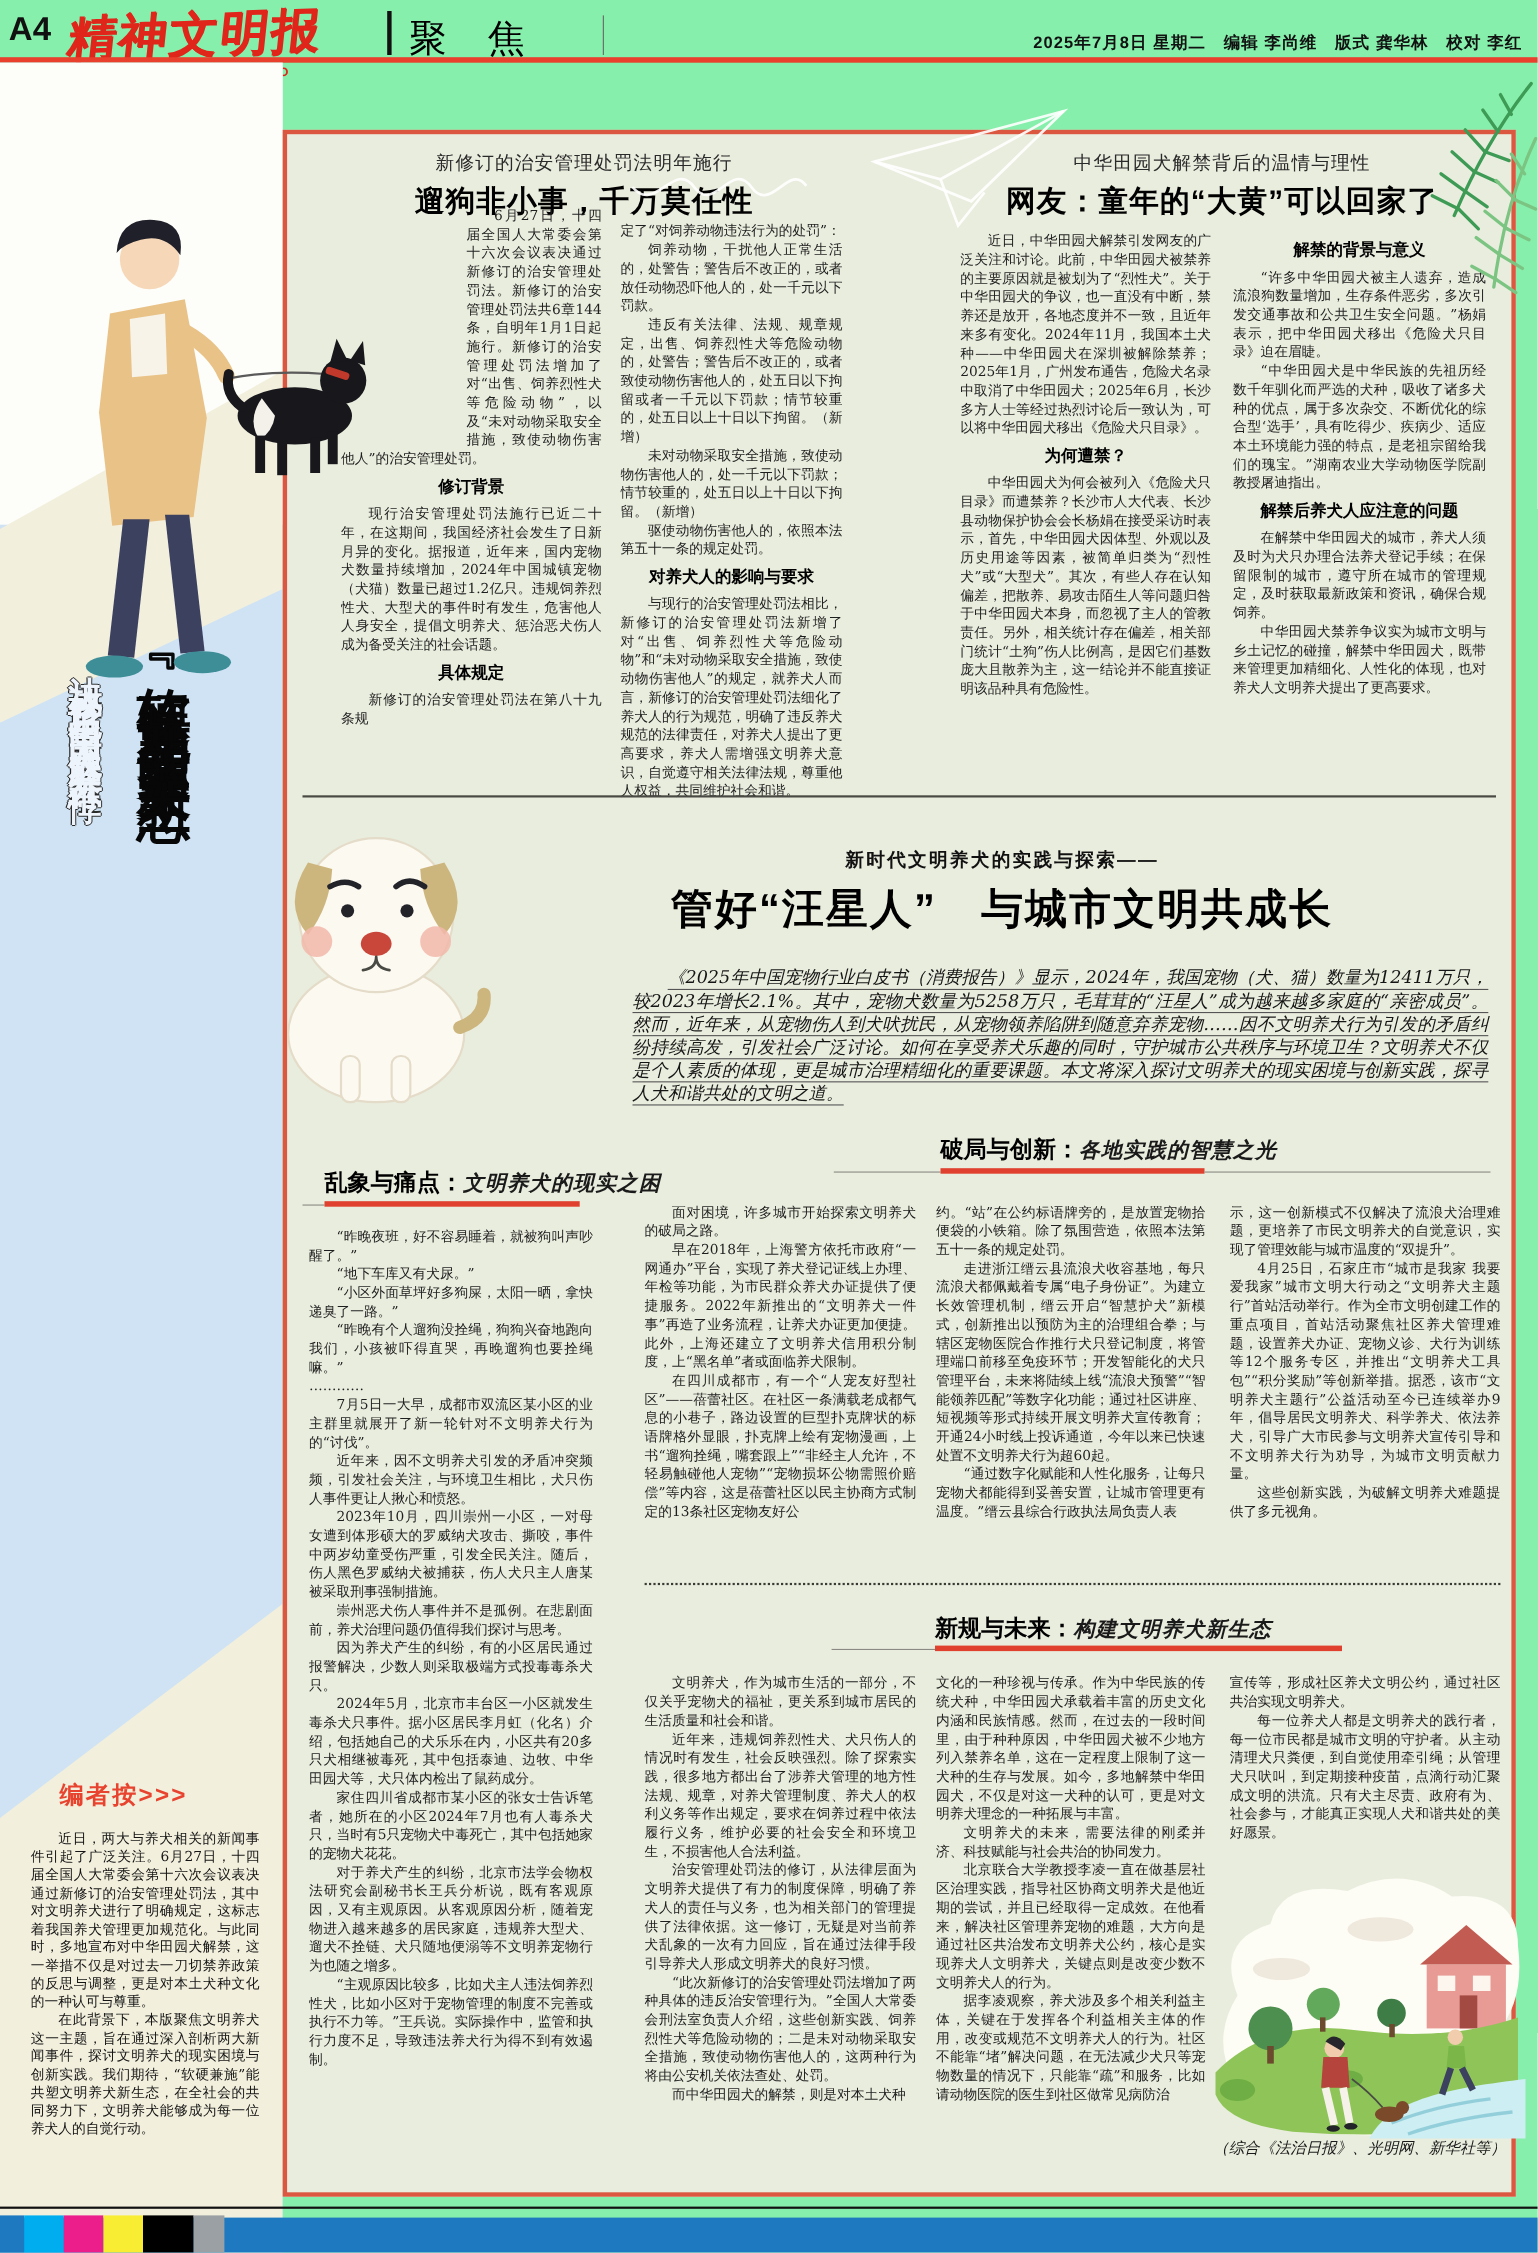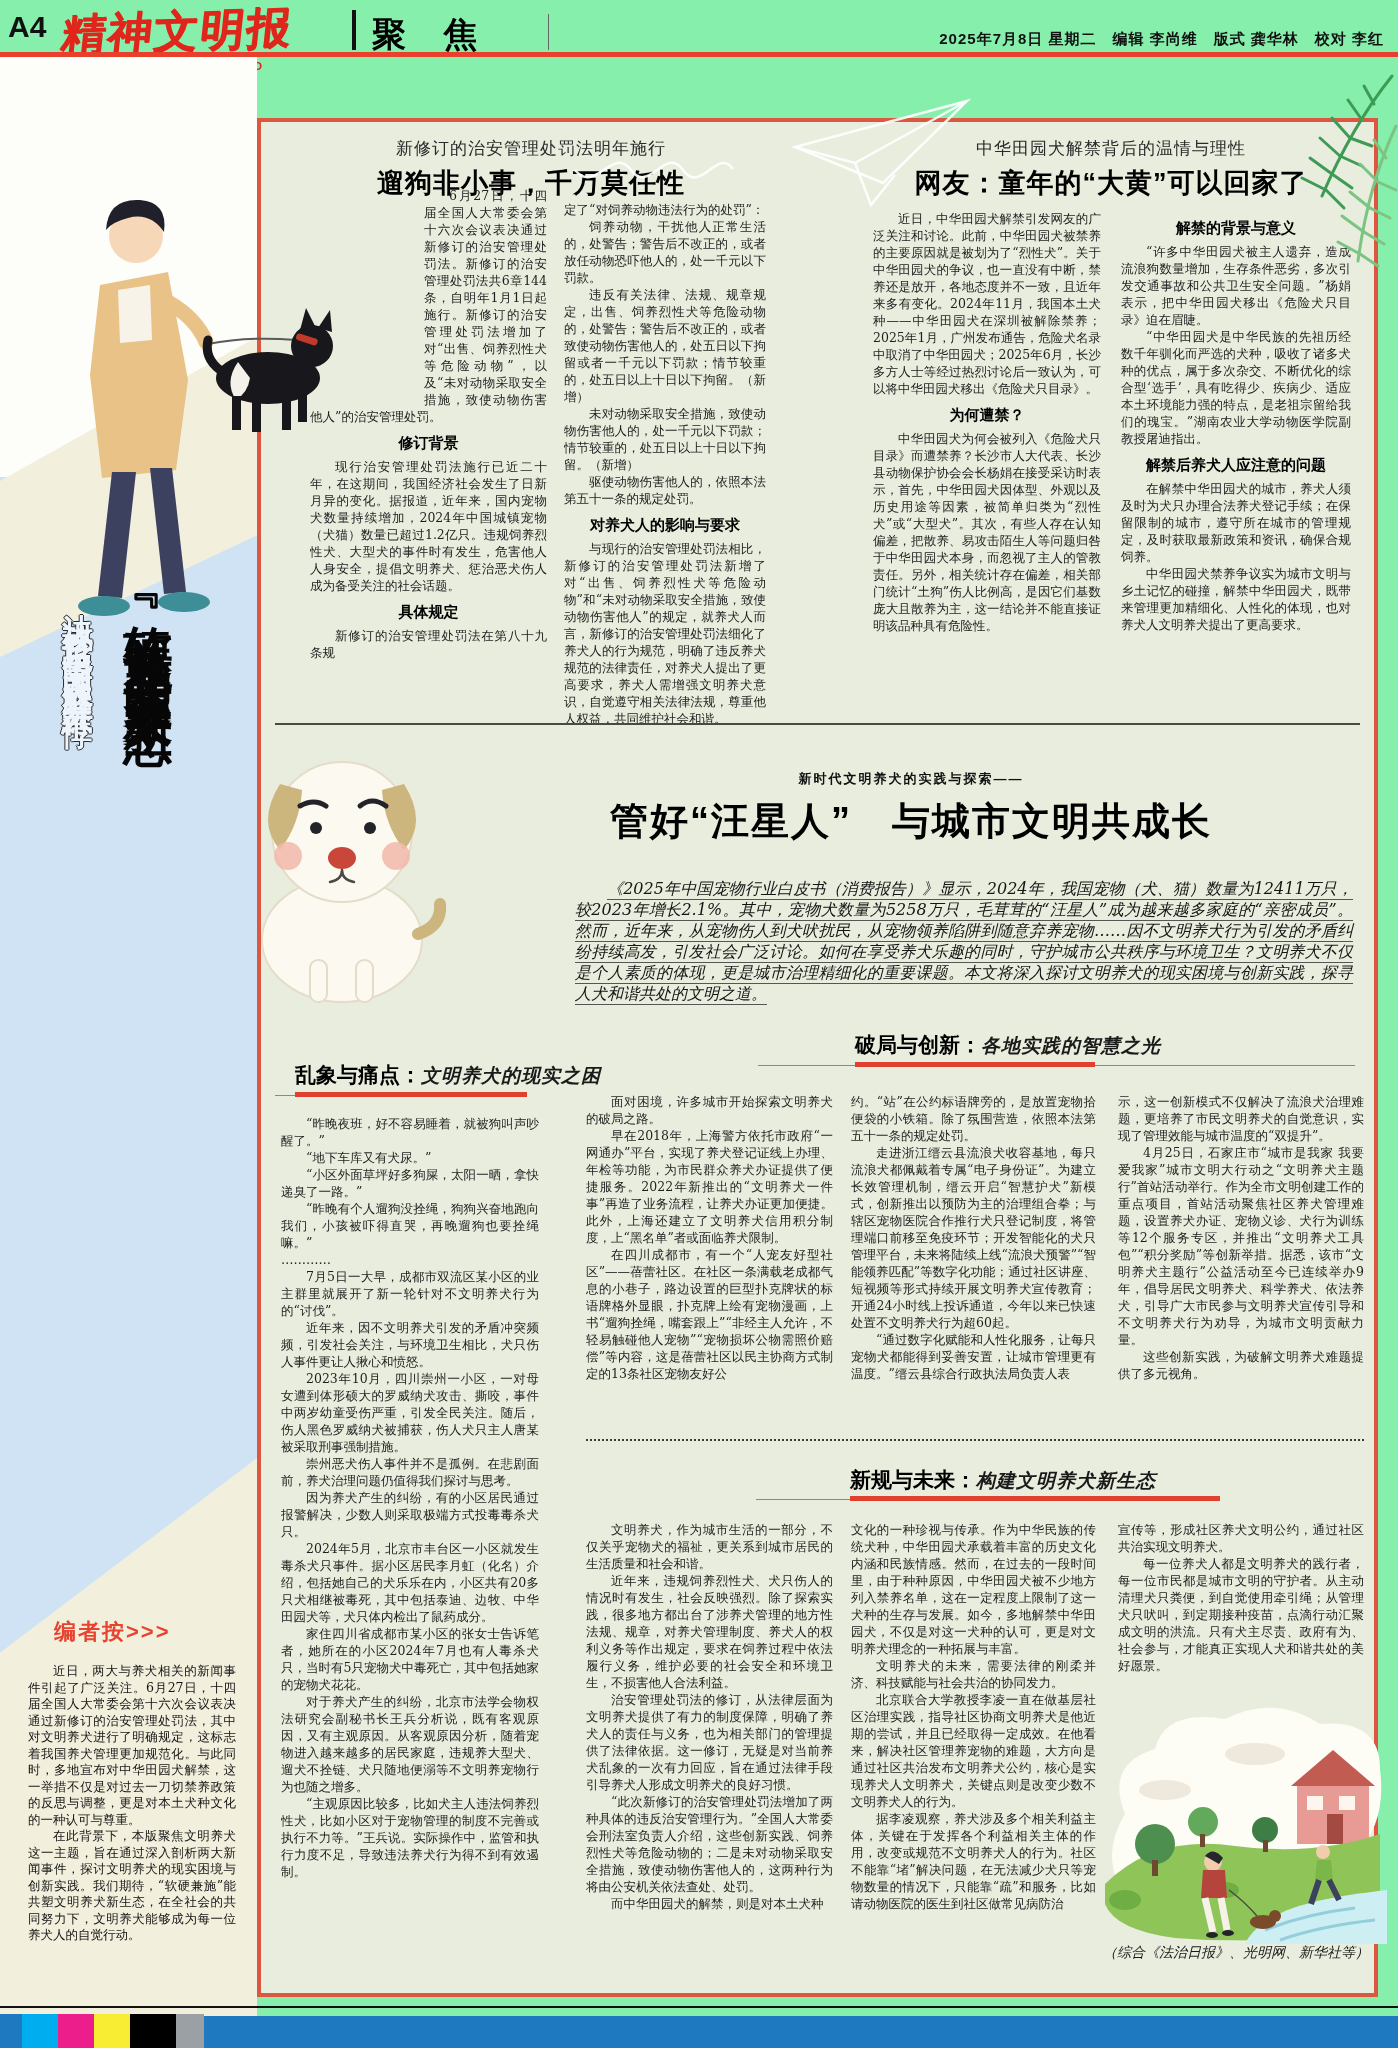--- a/index.html
+++ b/index.html
@@ -6,21 +6,21 @@
   #page{position:relative;width:1398px;height:2048px;background:#86efac;overflow:hidden;
         font-family:"Liberation Sans","DejaVu Sans",sans-serif;}
 
   
   .pageno{position:absolute;left:8px;top:10px;font-size:30px;font-weight:900;color:#111;}
   .brand-zh{position:absolute;left:62px;top:2px;font-size:44px;font-weight:900;color:#e0251b;
             font-family:"DejaVu Serif","Liberation Serif",serif;transform:skewX(-8deg) rotate(-2deg);
             letter-spacing:2px;text-shadow:1px 1px 0 #e0251b;}
   .brand-latin{position:absolute;left:70px;top:60px;font-size:11px;font-weight:700;color:#e0251b;letter-spacing:3px;}
   .hdr-bar1{position:absolute;left:352px;top:10px;width:4px;height:40px;background:#111;}
-  .hdr-focus{position:absolute;left:372px;top:12px;font-size:34px;font-weight:700;color:#000;letter-spacing:14px;}
+  .hdr-focus{position:absolute;left:372px;top:12px;font-size:34px;font-weight:400;color:#000;letter-spacing:14px;}
   .hdr-bar2{position:absolute;left:548px;top:14px;width:1px;height:36px;background:#666;}
   .dateline{position:absolute;right:14px;top:30px;font-size:15px;font-weight:700;color:#111;letter-spacing:1px;}
   .hdr-redline{position:absolute;left:0;top:52px;width:1398px;height:5px;background:#e8402d;}
 
   
   .sidebar{position:absolute;left:0;top:57px;width:257px;height:1991px;background:#cfe3f4;}
   .sb-white{position:absolute;left:0;top:0;width:257px;height:420px;background:#fdfdf9;}
   .sb-cream-top{position:absolute;left:0;top:280px;width:257px;height:320px;background:#f2efdd;
       clip-path:polygon(0 45%,100% 0,100% 62%,0 100%);}
   .sb-cream-bottom{position:absolute;left:0;bottom:0;width:257px;height:590px;background:#f2efdd;
@@ -49,21 +49,21 @@
   .newscol p.para{margin:0;text-indent:2em;}
   .newscol p.noind{text-indent:0;}
   .newscol .col-subhead{font-family:"Liberation Sans",sans-serif;font-weight:700;font-size:15px;
       text-align:center;text-indent:0;margin:9px 0 7px;color:#000;}
   .dog-carve{float:left;width:106px;height:120px;margin:90px 8px 4px 0;}
 
   .divider-h{position:absolute;background:#4a4a44;height:2px;}
   .dotted-h{position:absolute;border-top:2px dotted #3a3a34;}
 
   .feat-head{position:absolute;text-align:center;}
-  .feat-kicker{font-size:13px;color:#111;letter-spacing:2px;font-weight:600;}
+  .feat-kicker{font-size:17px;color:#111;letter-spacing:2px;font-weight:600;}
   .feat-title{font-size:38px;font-weight:900;color:#000;letter-spacing:2px;margin-top:8px;}
   .feat-intro{position:absolute;font-family:"DejaVu Serif","Liberation Serif",serif;font-style:italic;
       font-size:16px;line-height:21px;color:#151515;text-align:justify;text-indent:2em;
       text-decoration:underline;text-decoration-thickness:1px;text-underline-offset:5px;text-decoration-color:#555;}
 
   .sec-head{position:absolute;white-space:nowrap;}
   .sec-head .lb{font-size:21px;font-weight:900;color:#000;font-family:"Liberation Sans",sans-serif;}
   .sec-head .sb{font-size:19px;font-weight:600;color:#1a1a1a;font-family:"DejaVu Serif","Liberation Serif",serif;font-style:italic;letter-spacing:1px;}
   .rule-red{position:absolute;height:5px;background:#e0402e;}
   .rule-thin{position:absolute;height:1px;background:#8a8a82;}

